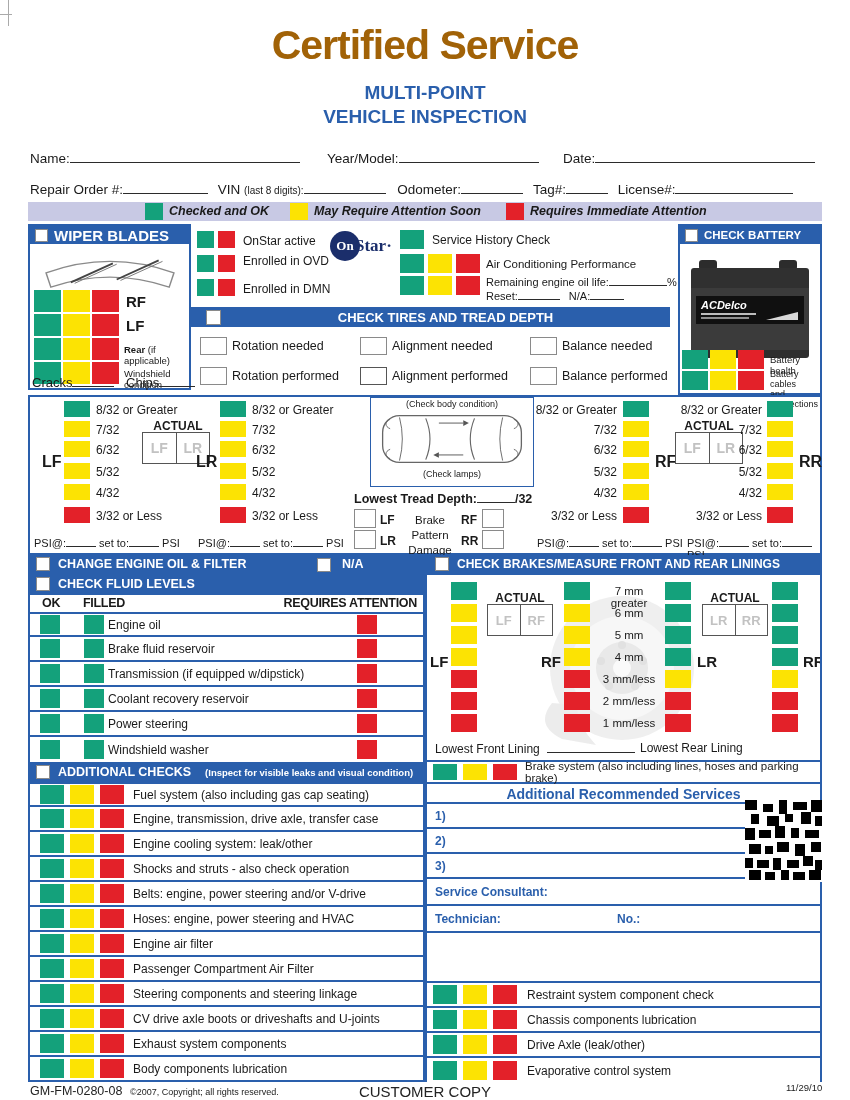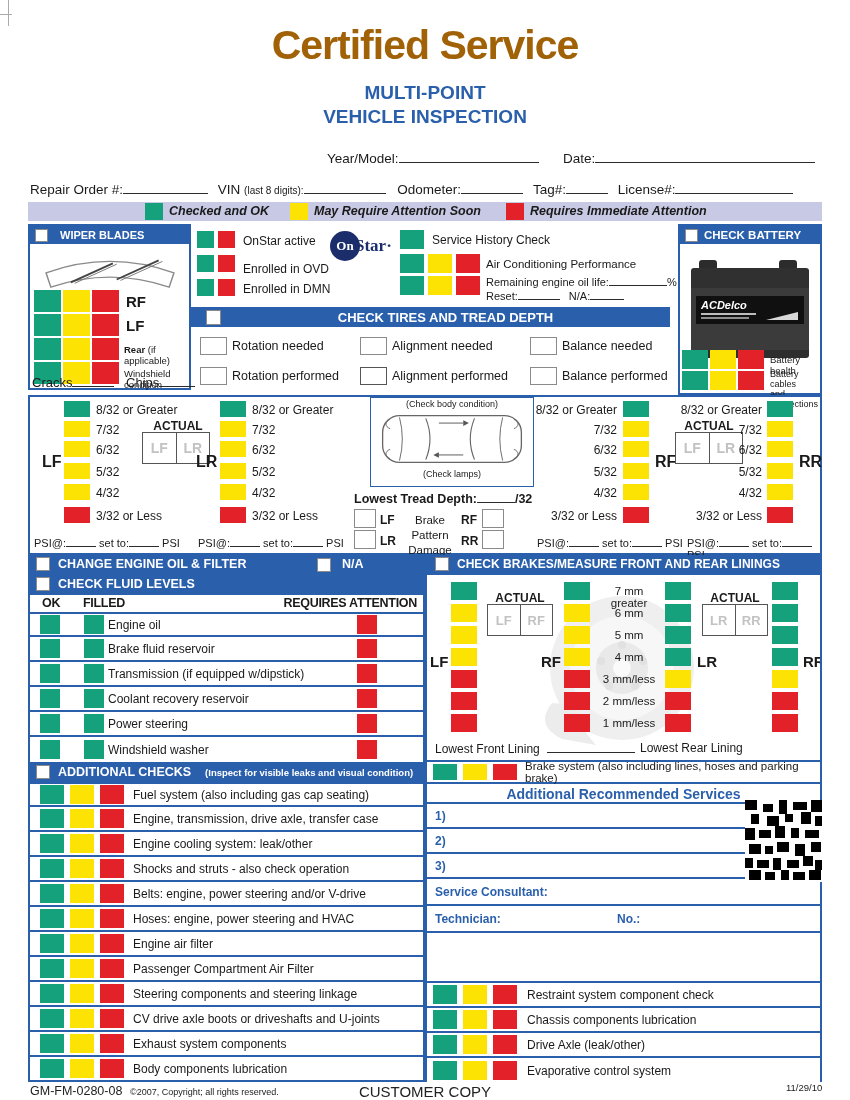--- a/index.html
+++ b/index.html
@@ -25,20 +25,23 @@
 
 <div id="page">
 
   <div class="abs" style="left:0;top:14px;width:12px;border-top:1px solid #aaa;"></div>
   <div class="abs" style="left:8px;top:0;height:26px;border-left:1px solid #aaa;"></div>
 
   <div class="abs" style="left:0;top:22px;width:850px;text-align:center;font-size:41px;font-weight:bold;letter-spacing:-1px;color:#a16207;">Certified Service</div>
   <div class="abs bluetext" style="left:0;top:82px;width:850px;text-align:center;font-size:19px;">MULTI-POINT</div>
   <div class="abs bluetext" style="left:0;top:106px;width:850px;text-align:center;font-size:19px;">VEHICLE INSPECTION</div>
 
+  <div class="abs" style="left:30px;top:151px;font-size:13.5px;">
+    <span>Name:</span><span class="ln" style="width:230px;"></span>
+  </div>
   <div class="abs" style="left:327px;top:151px;font-size:13.5px;">
     <span>Year/Model:</span><span class="ln" style="width:140px;"></span>
   </div>
   <div class="abs" style="left:563px;top:151px;font-size:13.5px;">
     <span>Date:</span><span class="ln" style="width:220px;"></span>
   </div>
 
   <div class="abs" style="left:30px;top:182px;font-size:13.5px;">
     <span>Repair Order #:</span><span class="ln" style="width:85px;"></span>
     <span style="margin-left:6px;">VIN</span>
@@ -51,21 +54,21 @@
   <div class="abs" style="left:28px;top:202px;width:794px;height:19px;background:var(--lavender,#C8C9E4);font-style:italic;font-weight:bold;font-size:12.5px;">
     <span class="sw g abs" style="left:117px;top:1px;width:18px;height:17px;"></span>
     <span class="abs" style="left:141px;top:2px;">Checked and OK</span>
     <span class="sw y abs" style="left:262px;top:1px;width:18px;height:17px;"></span>
     <span class="abs" style="left:286px;top:2px;">May Require Attention Soon</span>
     <span class="sw r abs" style="left:478px;top:1px;width:18px;height:17px;"></span>
     <span class="abs" style="left:502px;top:2px;">Requires Immediate Attention</span>
   </div>
 
   <div class="abs panel" style="left:28px;top:224px;width:163px;height:166px;">
-    <div class="bluebar" style="height:18px;padding-left:5px;gap:12px;font-size:11px;">
+    <div class="bluebar" style="height:18px;padding-left:5px;gap:6px;font-size:15px;">
       <span class="cb" style="width:13px;height:13px;"></span>
       <span>WIPER BLADES</span>
     </div>
     <svg class="abs" style="left:8px;top:22px;" width="144" height="42" viewBox="0 0 150 44">
       <path d="M8,26 Q75,2 142,26 L137,41 Q75,20 13,41 Z" fill="#fff" stroke="#8a8a8a" stroke-width="1.5"></path>
       <line x1="34" y1="36" x2="78" y2="16" stroke="#444" stroke-width="2"></line>
       <line x1="38" y1="37" x2="82" y2="17" stroke="#777" stroke-width="1"></line>
       <line x1="82" y1="33" x2="126" y2="13" stroke="#444" stroke-width="2"></line>
       <line x1="86" y1="34" x2="130" y2="14" stroke="#777" stroke-width="1"></line>
     </svg>
@@ -90,21 +93,21 @@
   <div class="abs" style="left:32px;top:375px;font-size:13px;">
     <span>Cracks</span><span class="ln" style="width:42px;"></span>
     <span style="margin-left:8px;">Chips</span><span class="ln" style="width:36px;"></span>
   </div>
 
   <div class="abs sw g" style="left:197px;top:231px;width:17px;height:17px;"></div>
   <div class="abs sw r" style="left:218px;top:231px;width:17px;height:17px;"></div>
   <span class="abs" style="left:243px;top:234px;font-size:12px;">OnStar active</span>
   <div class="abs sw g" style="left:197px;top:255px;width:17px;height:17px;"></div>
   <div class="abs sw r" style="left:218px;top:255px;width:17px;height:17px;"></div>
-  <span class="abs" style="left:243px;top:262px;font-size:12px;">Enrolled in OVD</span>
+  <span class="abs" style="left:243px;top:254px;font-size:12px;">Enrolled in OVD</span>
   <div class="abs sw g" style="left:197px;top:279px;width:17px;height:17px;"></div>
   <div class="abs sw r" style="left:218px;top:279px;width:17px;height:17px;"></div>
   <span class="abs" style="left:243px;top:282px;font-size:12px;">Enrolled in DMN</span>
   <div class="abs" style="left:330px;top:231px;display:flex;align-items:center;">
     <span style="width:30px;height:30px;border-radius:50%;background:var(--navy,#1B2E6B);color:#fff;display:flex;align-items:center;justify-content:center;font-family:'Liberation Serif',serif;font-weight:bold;font-size:13px;">On</span>
     <span style="margin-left:-5px;color:var(--navy,#1B2E6B);font-family:'Liberation Serif',serif;font-weight:bold;font-size:17px;">Star·</span>
   </div>
 
   <div class="abs sw g" style="left:400px;top:230px;width:24px;height:19px;"></div>
   <span class="abs" style="left:432px;top:233px;font-size:12px;">Service History Check</span>

